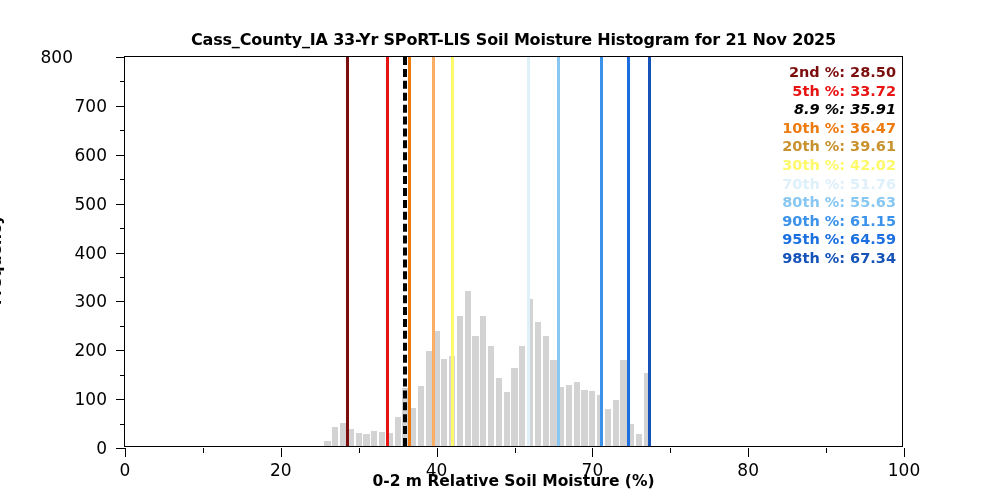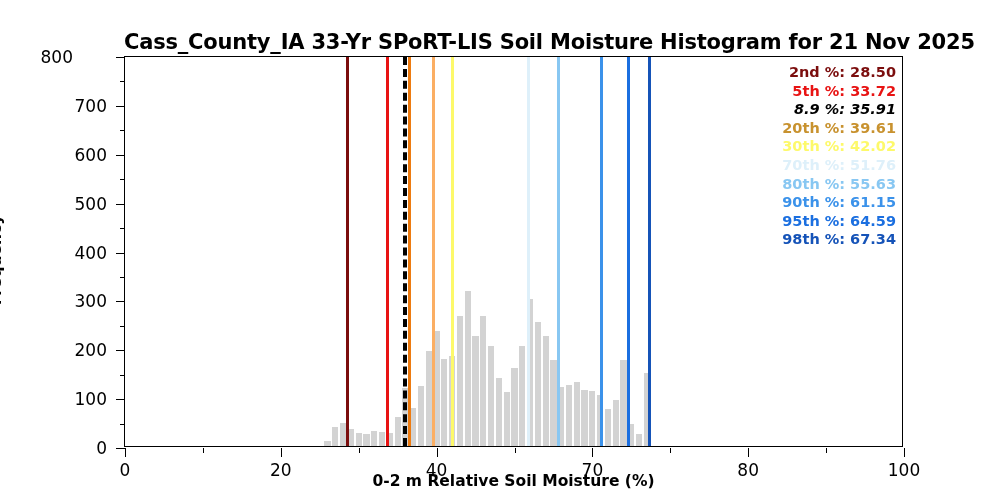--- a/index.html
+++ b/index.html
@@ -6,21 +6,21 @@
   body{
     width:1000px;height:500px;background:#ffffff;
     font-family:"DejaVu Sans","Liberation Sans",sans-serif;
     overflow:hidden;position:relative;
   }
   #chart-root{position:absolute;left:0;top:0;width:1000px;height:500px;}
 
   
   #chart-title{
     position:absolute;left:124px;top:30px;width:779px;
-    text-align:center;font-size:21px;font-weight:bold;color:#000;
+    text-align:center;font-size:16px;font-weight:bold;color:#000;
     letter-spacing:-0.2px;white-space:nowrap;
   }
 
   
   #plot-area{
     position:absolute;left:124px;top:56px;width:779px;height:391px;
     border:1.8px solid #000;box-sizing:border-box;background:#fff;
   }
   #plot-inner{position:absolute;left:0;top:0;width:100%;height:100%;overflow:hidden;}
 
@@ -180,20 +180,21 @@
         <div class="xtick-minor" style="left: 77.9px; top: 391px;"></div>
         <div class="xtick-minor" style="left: 233.7px; top: 391px;"></div>
         <div class="xtick-minor" style="left: 389.5px; top: 391px;"></div>
         <div class="xtick-minor" style="left: 545.3px; top: 391px;"></div>
         <div class="xtick-minor" style="left: 701.1px; top: 391px;"></div>
       </div>
     <div id="legend">
         <span class="legend-row" style="color: rgb(123, 13, 13);">2nd %: 28.50</span>
         <span class="legend-row" style="color: rgb(232, 19, 19);">5th %: 33.72</span>
         <span class="legend-row" style="color: rgb(0, 0, 0); font-style: italic;">8.9 %: 35.91</span>
+        <span class="legend-row" style="color: rgb(237, 123, 16);">10th %: 36.47</span>
         <span class="legend-row" style="color: rgb(200, 146, 47);">20th %: 39.61</span>
         <span class="legend-row" style="color: rgb(253, 249, 106);">30th %: 42.02</span>
         <span class="legend-row" style="color: rgb(222, 240, 250);">70th %: 51.76</span>
         <span class="legend-row" style="color: rgb(136, 199, 242); margin-left: 22px;">80th %: 55.63</span>
         <span class="legend-row" style="color: rgb(59, 146, 234);">90th %: 61.15</span>
         <span class="legend-row" style="color: rgb(27, 111, 224);">95th %: 64.59</span>
         <span class="legend-row" style="color: rgb(21, 83, 184);">98th %: 67.34</span>
       </div>
   </div>
 

